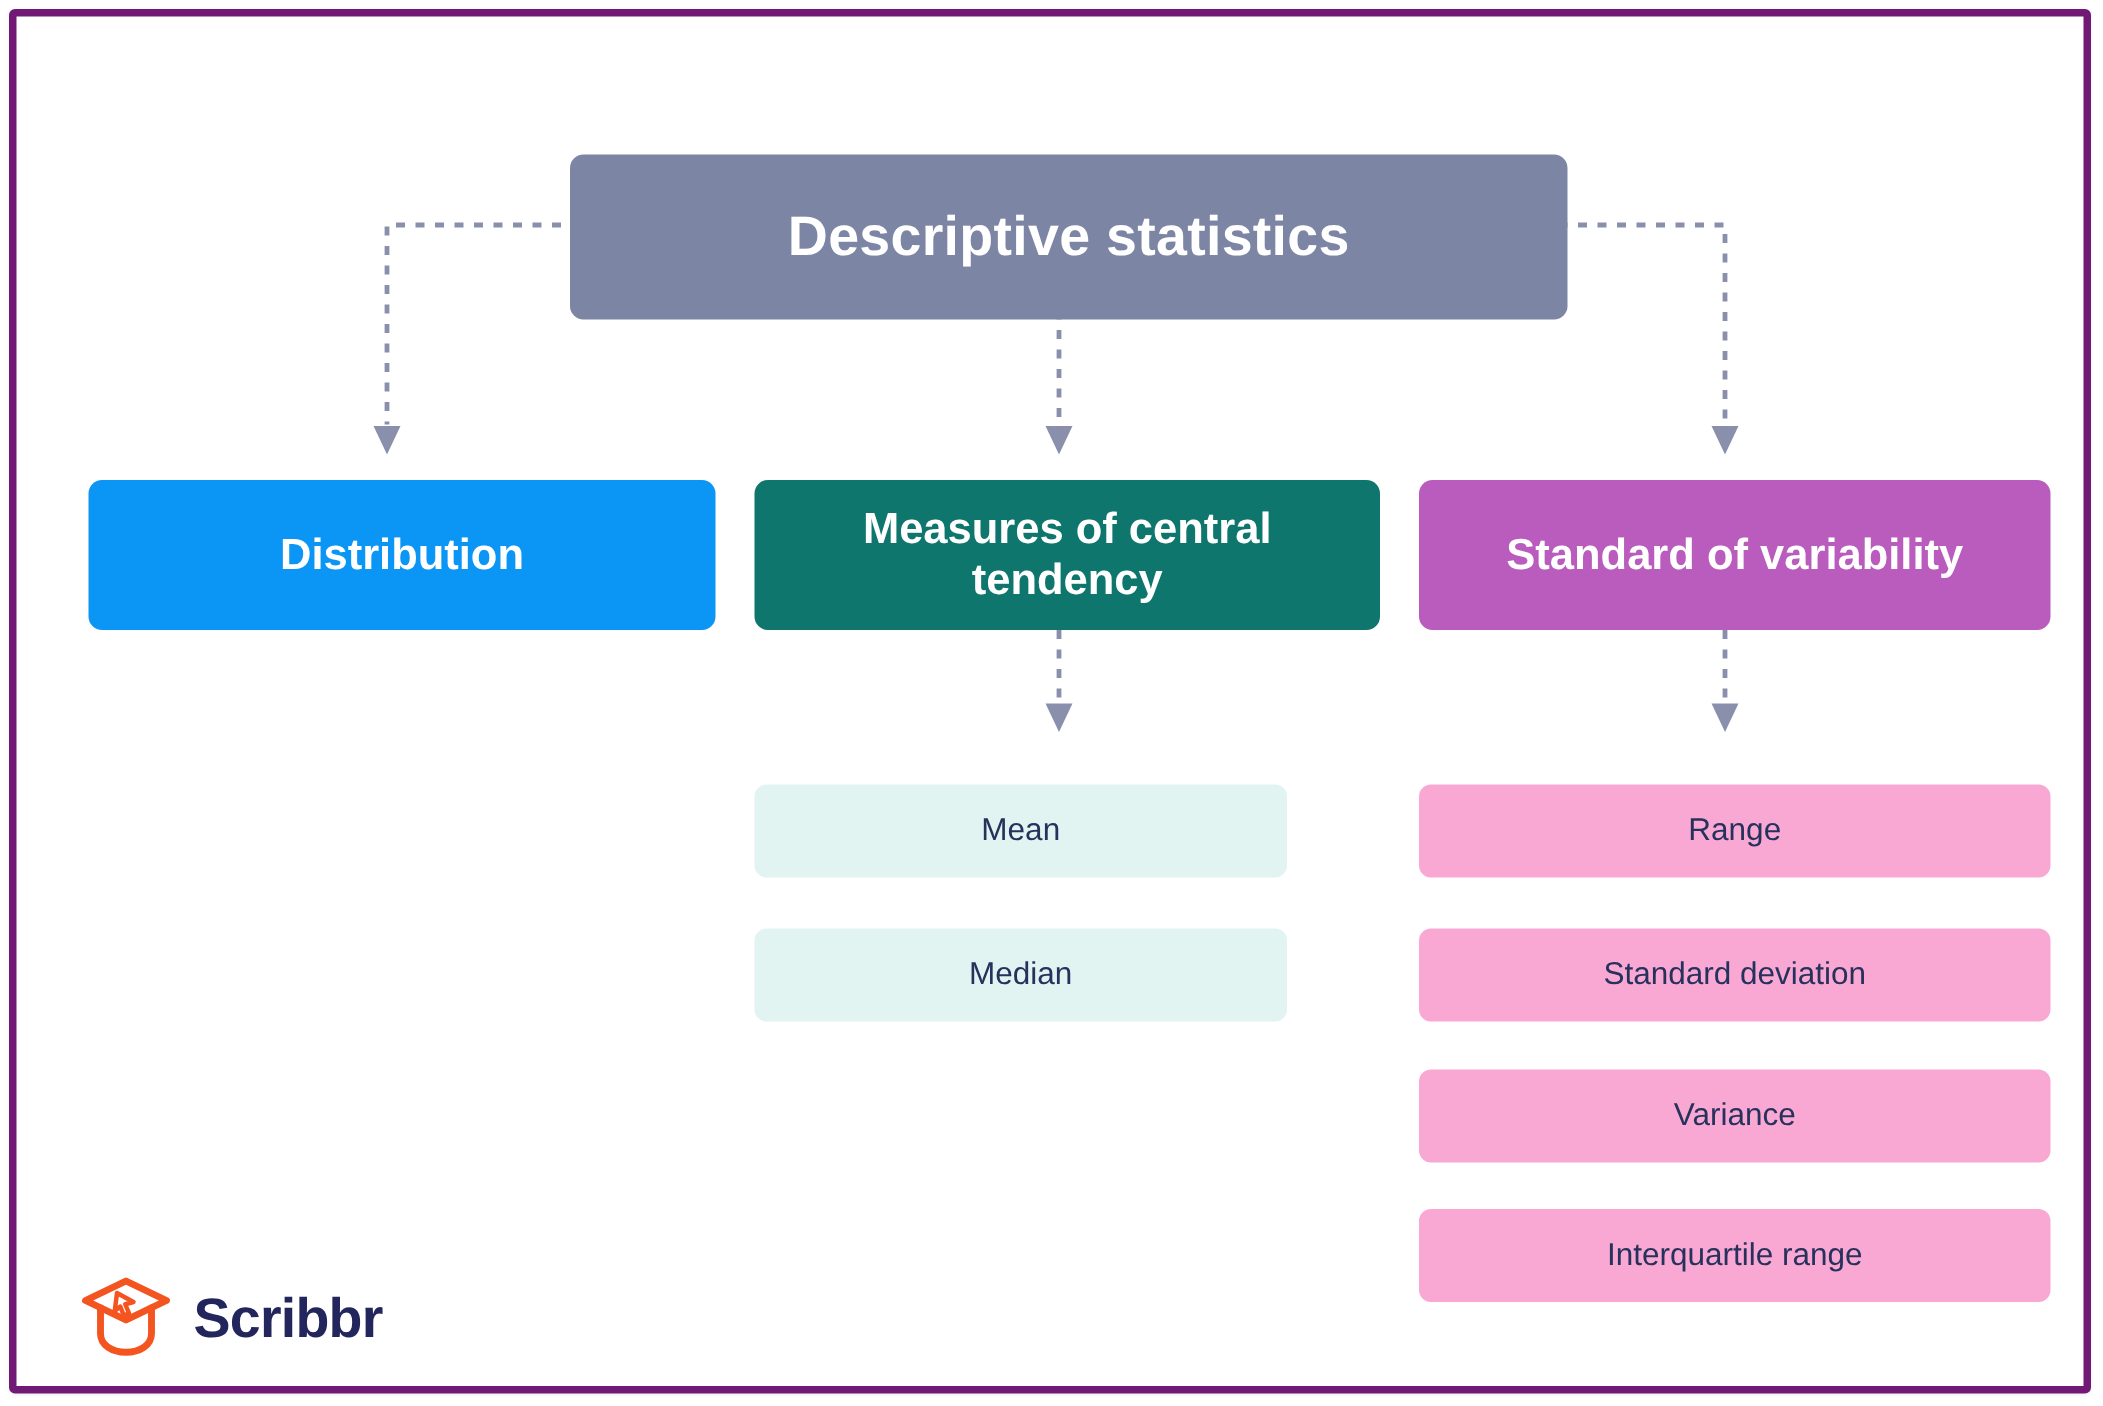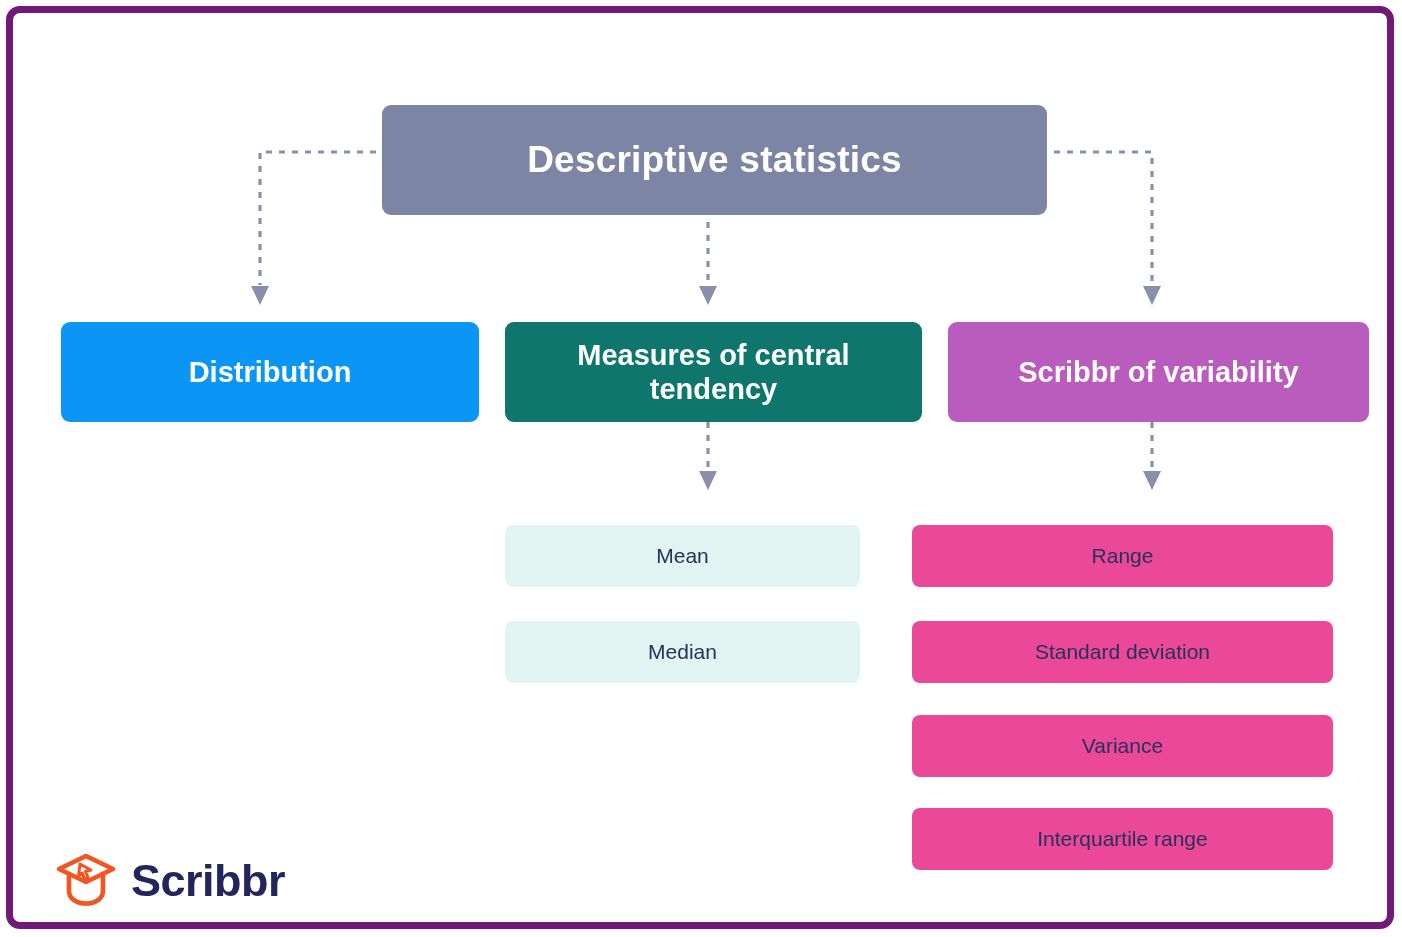--- a/index.html
+++ b/index.html
@@ -16,22 +16,22 @@
   }
 
   #card {
     position: absolute;
     left: 6px;
     top: 6px;
     width: 1388px;
     height: 923px;
     box-sizing: border-box;
     background: #ffffff;
-    border: 7px solid #701a75;
-    border-radius: 14px;
+    border: 5px solid #701a75;
+    border-radius: 4px;
     box-shadow: 0 1px 3px rgba(90, 96, 140, 0.10);
     overflow: hidden;
   }
 
   .node {
     position: absolute;
     box-sizing: border-box;
     display: flex;
     align-items: center;
     justify-content: center;
@@ -68,21 +68,21 @@
 
   
   .leaf {
     height: 62px;
     font-size: 21px;
     font-weight: normal;
     color: #26315c;
     border-radius: 8px;
   }
   .leaf.mid  { left: 492px; width: 355px; background: #e2f4f1; }
-  .leaf.right{ left: 899px; width: 421px; background: #ec4899; }
+  .leaf.right{ left: 935px; width: 421px; background: #f9a8d4; }
 
   
   #wires {
     position: absolute;
     left: 0;
     top: 0;
     width: 1388px;
     height: 923px;
     pointer-events: none;
   }
@@ -92,21 +92,21 @@
     position: absolute;
     left: 42px;
     top: 836px;
     height: 62px;
     display: flex;
     align-items: center;
     gap: 14px;
   }
   #logo-mark { width: 62px; height: 56px; display: block; }
   #logo-text {
-    font-size: 45px;
+    font-size: 37px;
     font-weight: bold;
     color: #22265c;
     letter-spacing: -0.5px;
     line-height: 1;
   }
 </style>
 </head>
 <body>
 
 <div id="card">
@@ -145,21 +145,21 @@
       <path d="M1130,458 L1148,458 L1139,477 Z" fill="#8a90ac"></path>
     </g>
   </svg>
 
   <div class="node" id="title-box">Descriptive statistics</div>
 
   <div class="node cat" id="cat-0">Distribution</div>
 
   <div class="node cat" id="cat-1">Measures of central tendency</div>
 
-  <div class="node cat" id="cat-2">Scribbr of variability</div>
+  <div class="node cat" id="cat-2">Standard of variability</div>
 
   <div class="node leaf mid" style="top:512px">Mean</div>
   <div class="node leaf mid" style="top:608px">Median</div>
 
   <div class="node leaf right" style="top:512px">Range</div>
   <div class="node leaf right" style="top:702px">Variance</div>
   <div class="node leaf right" style="top:608px">Standard deviation</div>
   <div class="node leaf right" style="top:795px">Interquartile range</div>
 
   <div id="logo">

